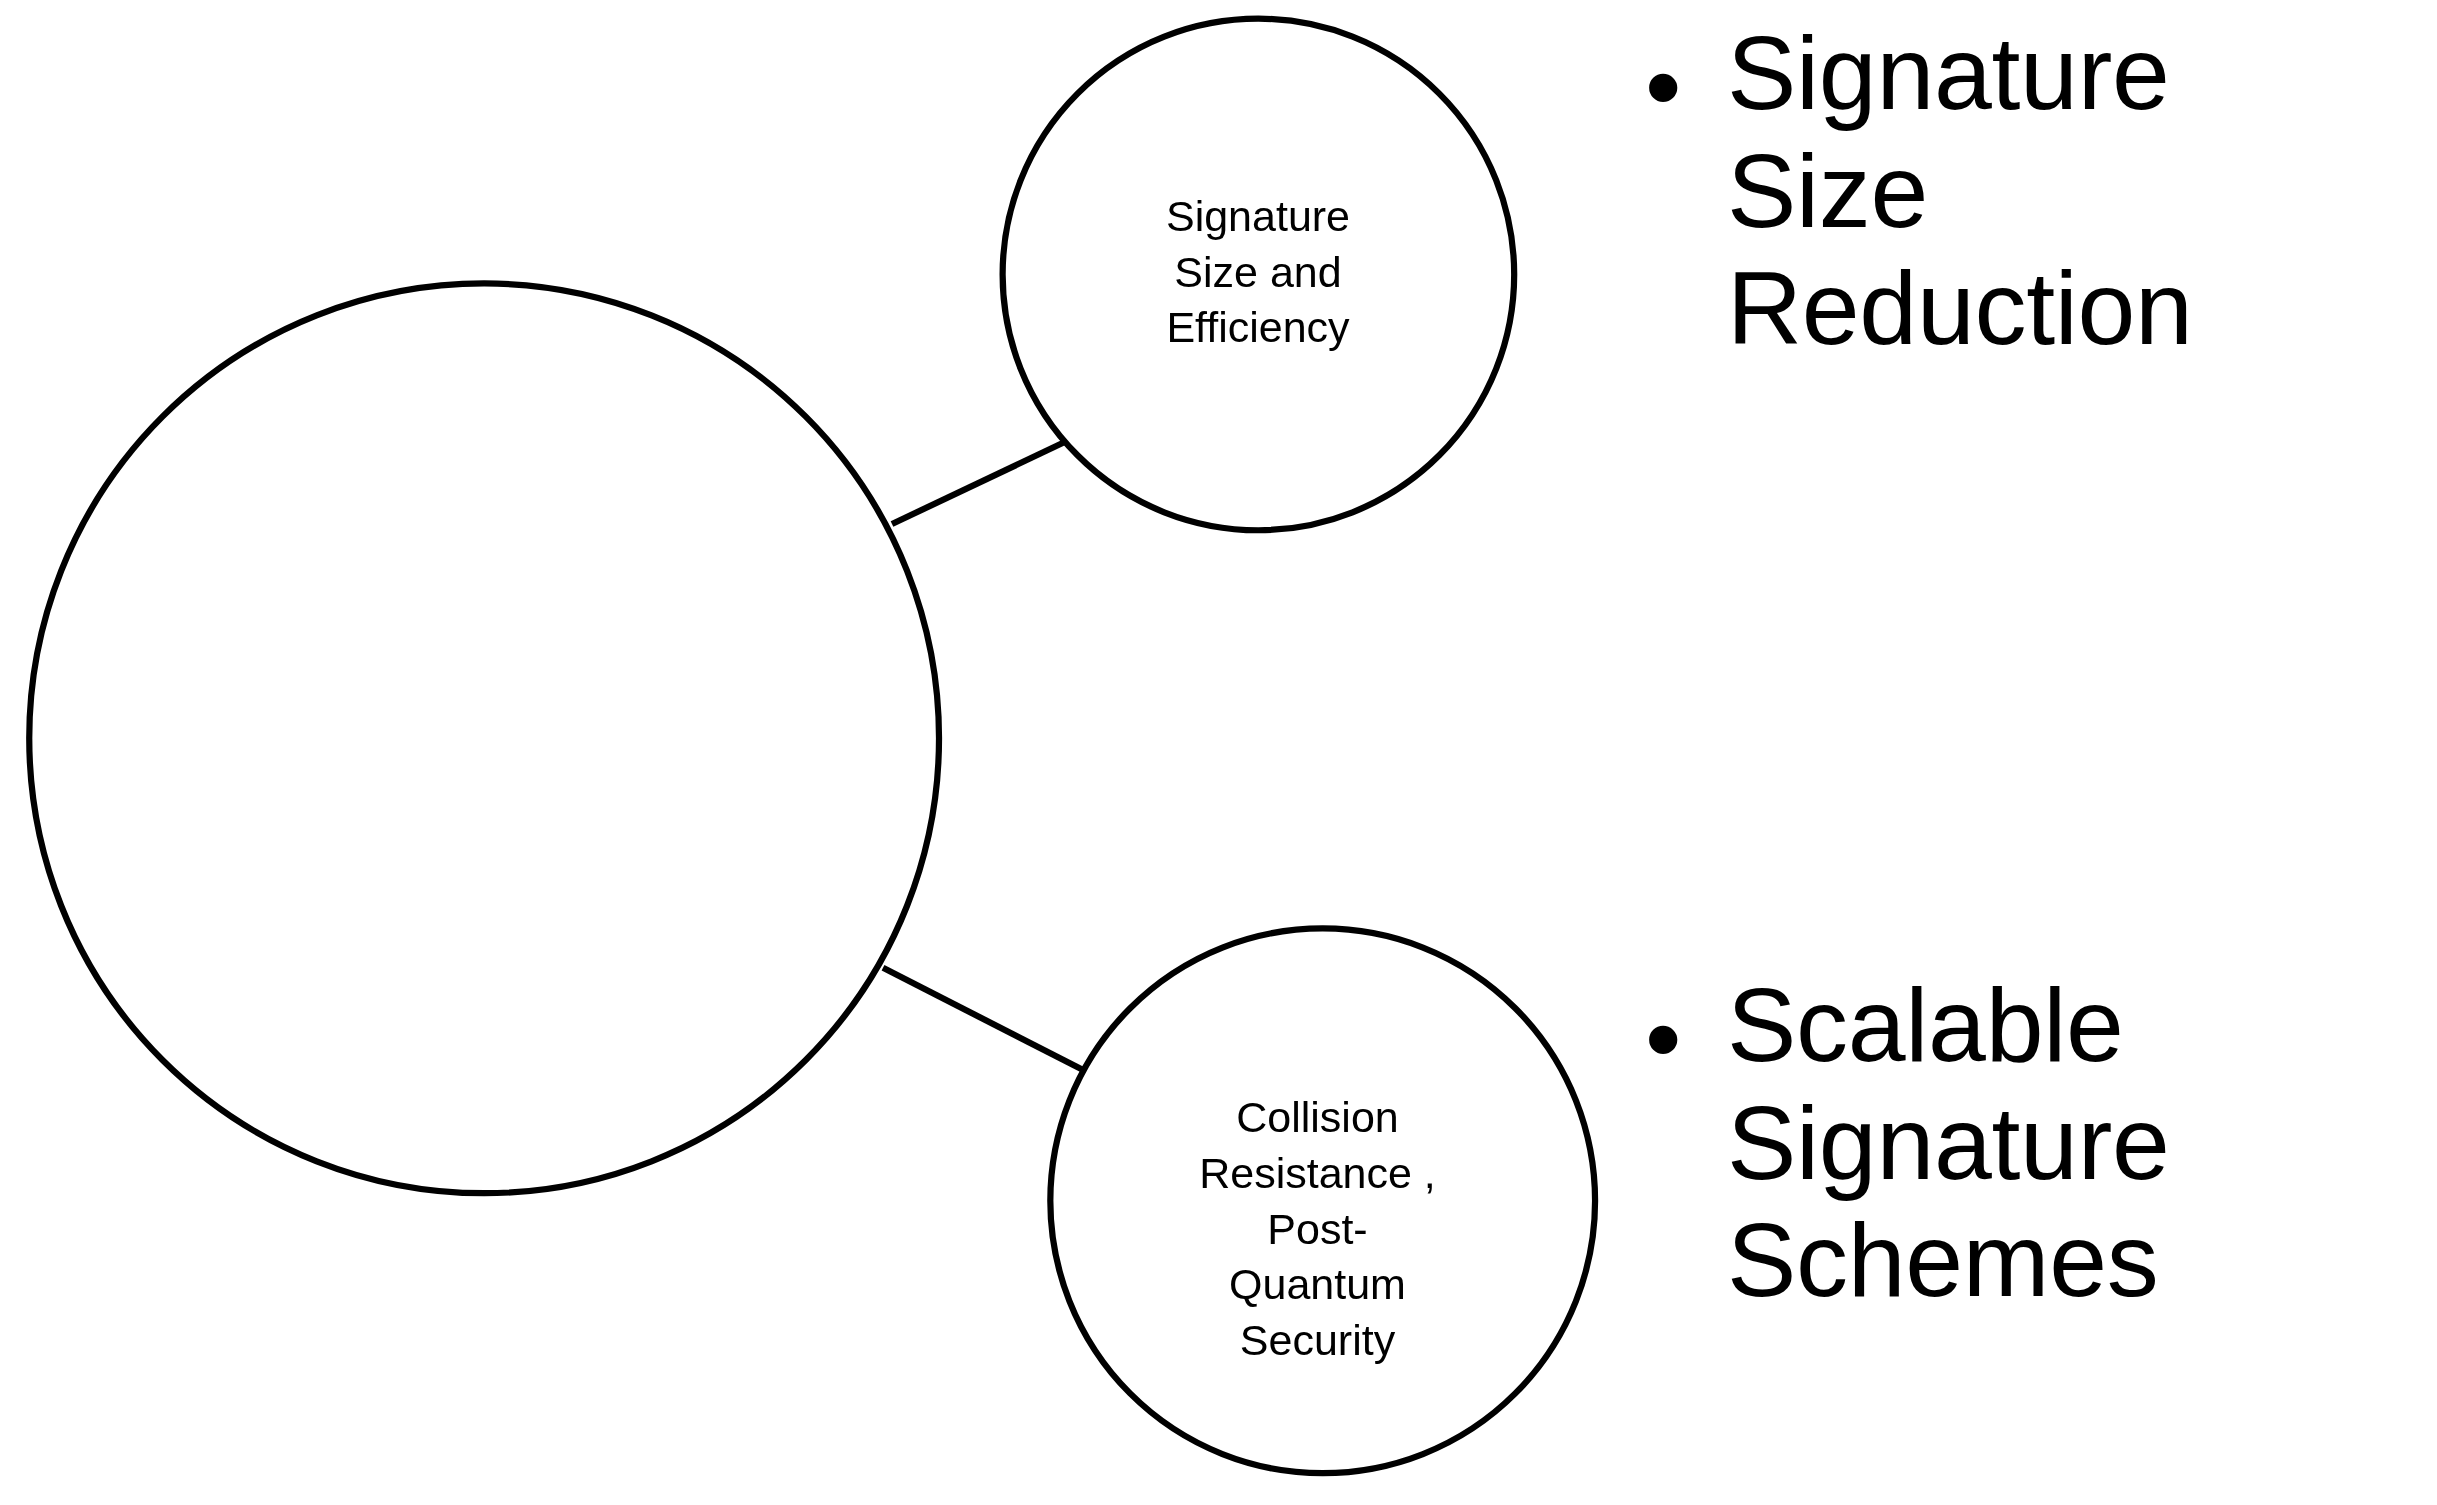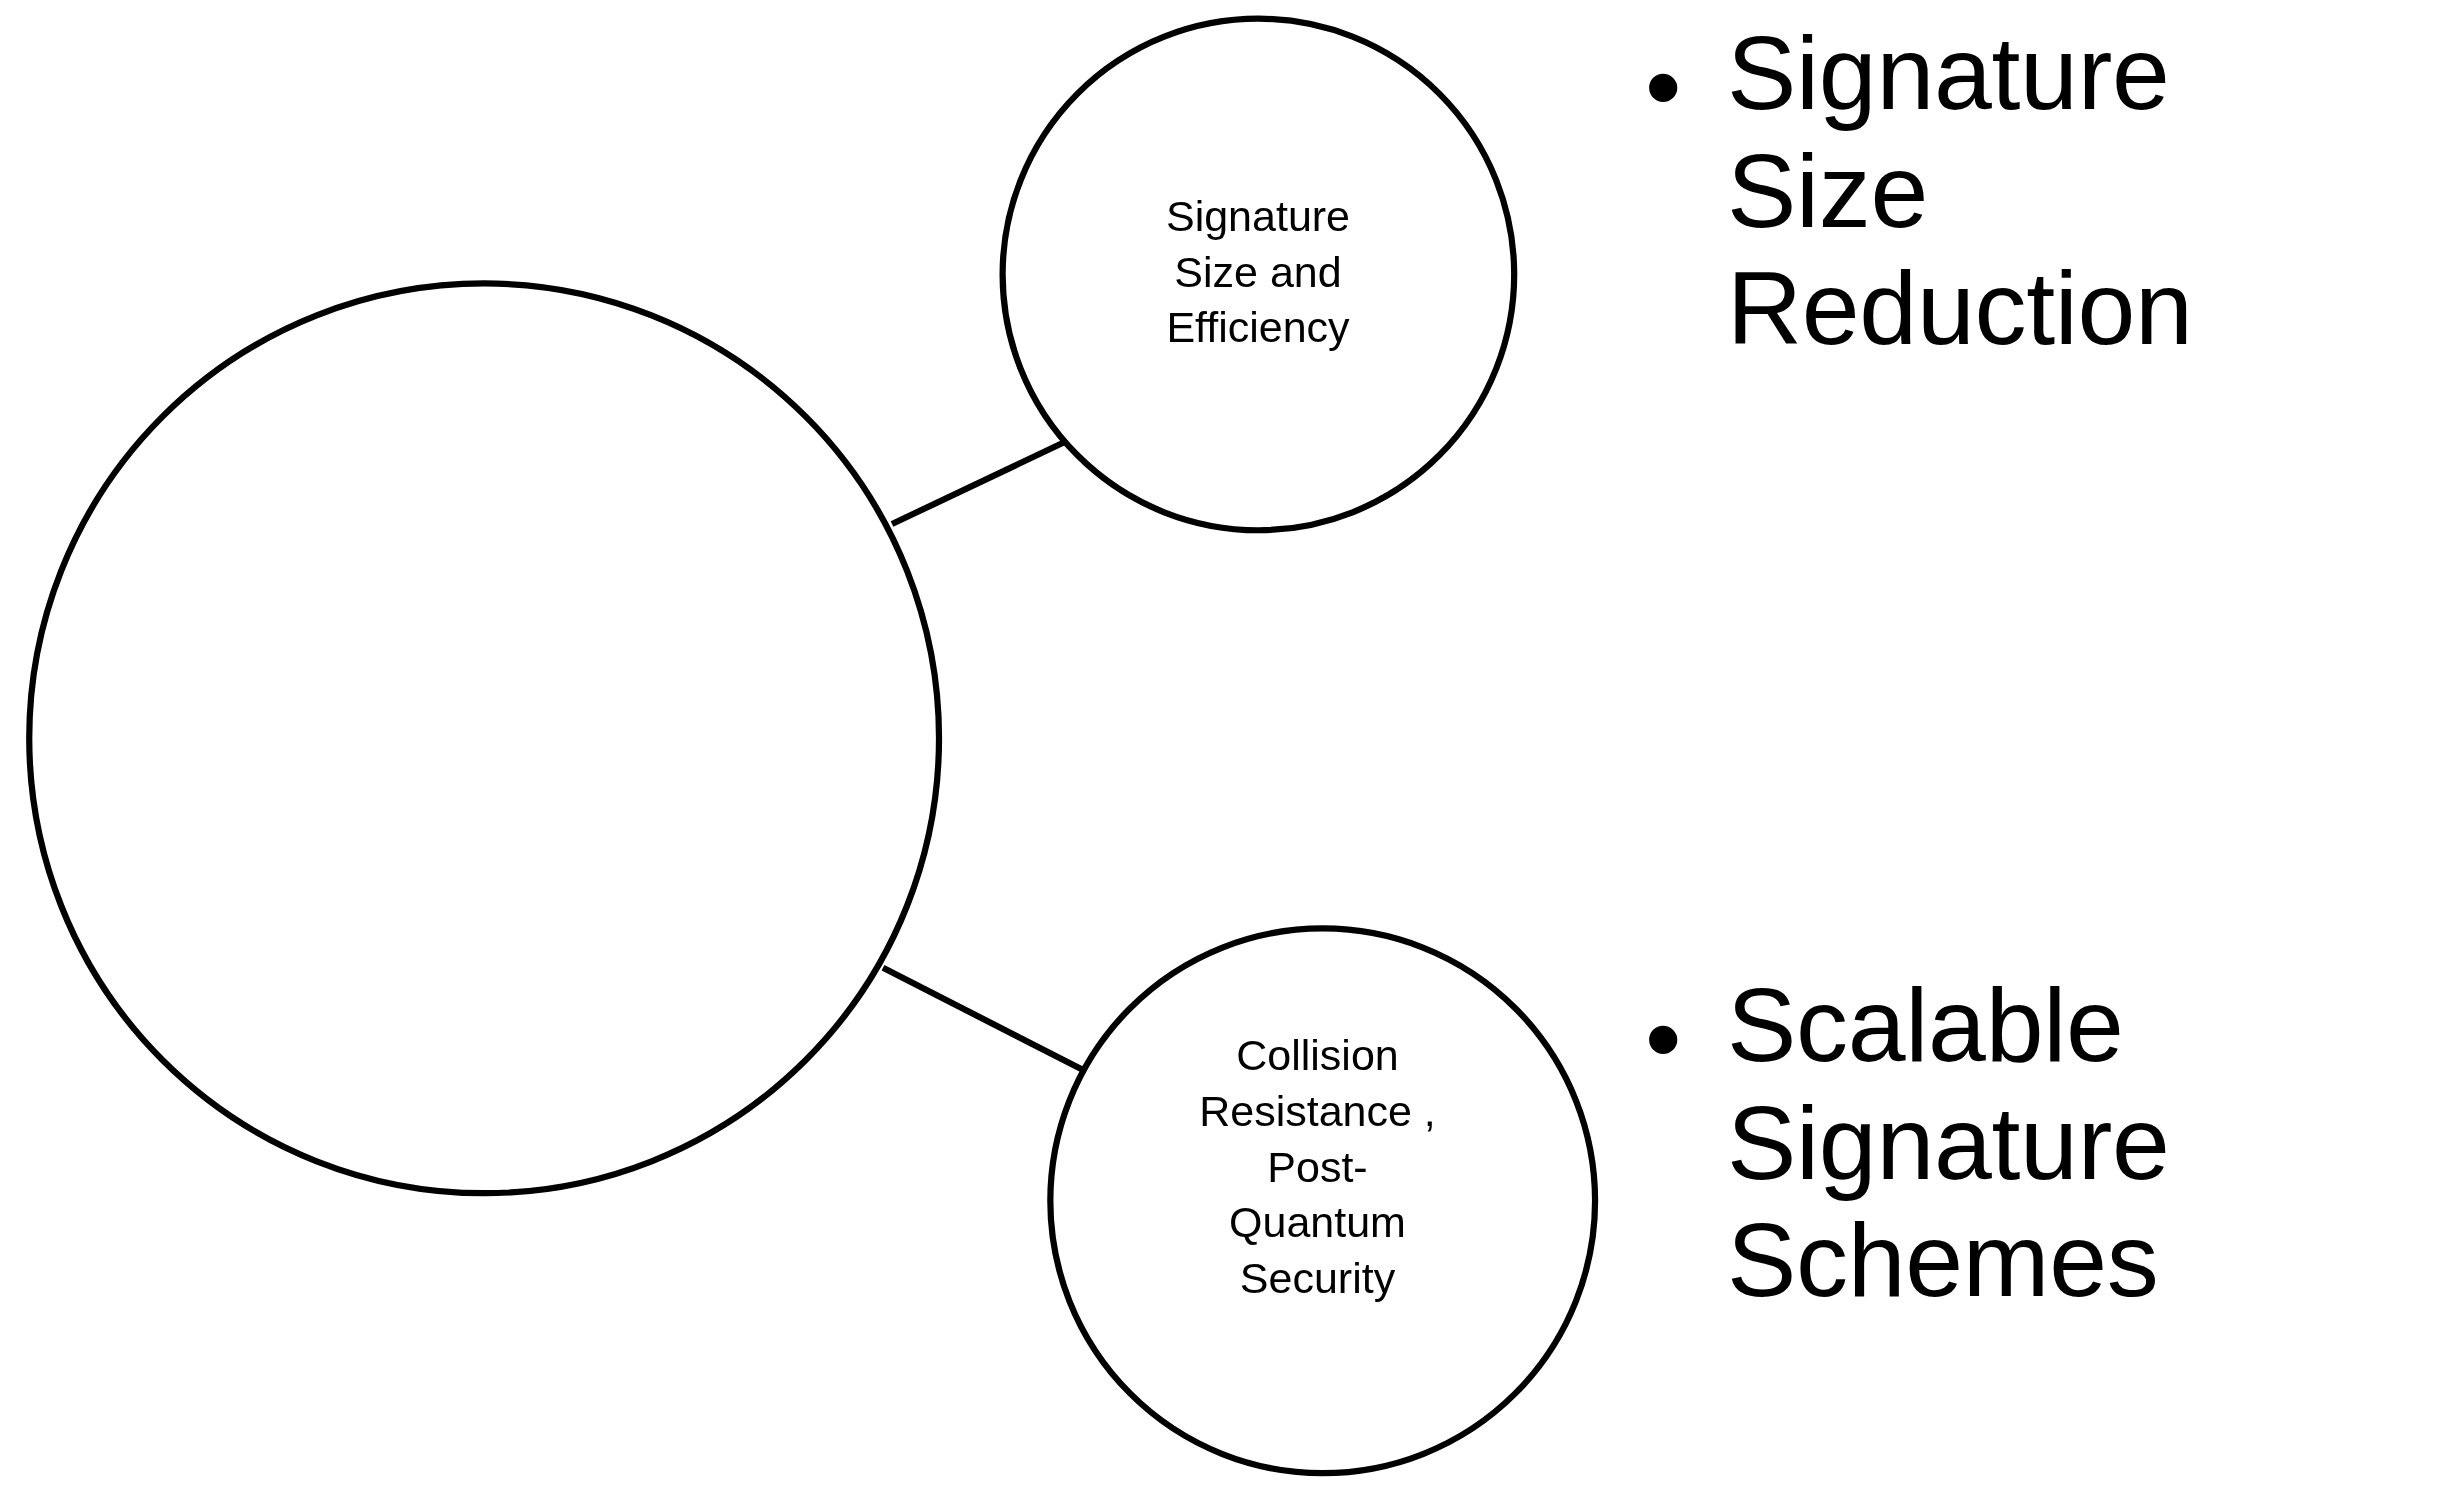--- a/index.html
+++ b/index.html
@@ -52,21 +52,21 @@
   }
   #node-top-label {
     left: 1106px;
     top: 124px;
     width: 304px;
     height: 297px;
     font-size: 43px;
   }
   #node-bottom-label {
     left: 1155px;
-    top: 967px;
+    top: 1029px;
     width: 325px;
     height: 401px;
     font-size: 43px;
   }
   #node-main-label {
     left: 90px;
     top: 622px;
     width: 788px;
     height: 235px;
     font-size: 43px;

